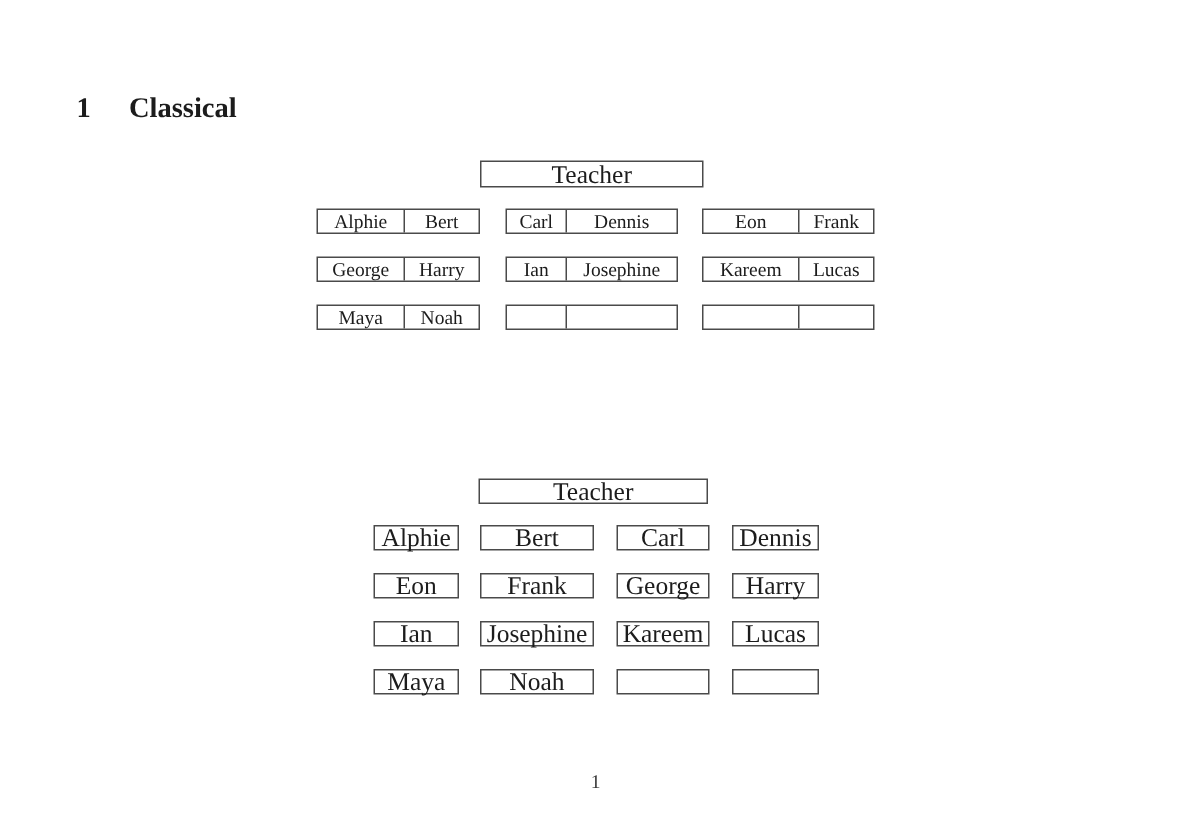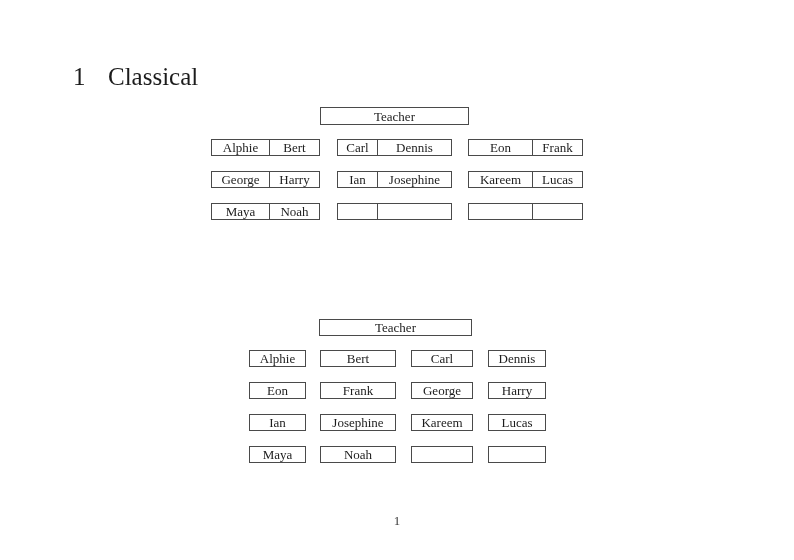--- a/index.html
+++ b/index.html
@@ -11,40 +11,40 @@
   body{background:#888;font-family:"Liberation Serif", serif;}
   .page{
     position:relative;
     width:794px;height:560px;
     background:var(--paper);
     color:var(--ink);
     overflow:hidden;
   }
   .heading{
     position:absolute;
-    left:73px;
-    font-weight:normal;
-    font-size:25px;
+    left:51px;
+    font-weight:bold;
+    font-size:19px;
     line-height:1.1;
     white-space:nowrap;
     color:var(--ink);
   }
   .heading .sec-num{display:inline-block;min-width:35px;}
   #heading-1{top:63px;}
   #heading-2{top:274px;}
 
   .box{
     position:absolute;
     box-sizing:border-box;
     border:1px solid var(--line);
     background:var(--paper);
     display:flex;
     align-items:center;
     justify-content:center;
-    font-size:13px;
+    font-size:17px;
     line-height:1;
     white-space:nowrap;
   }
   
   .desk{
     position:absolute;
     box-sizing:border-box;
     border:1px solid var(--line);
     background:var(--paper);
     display:flex;

